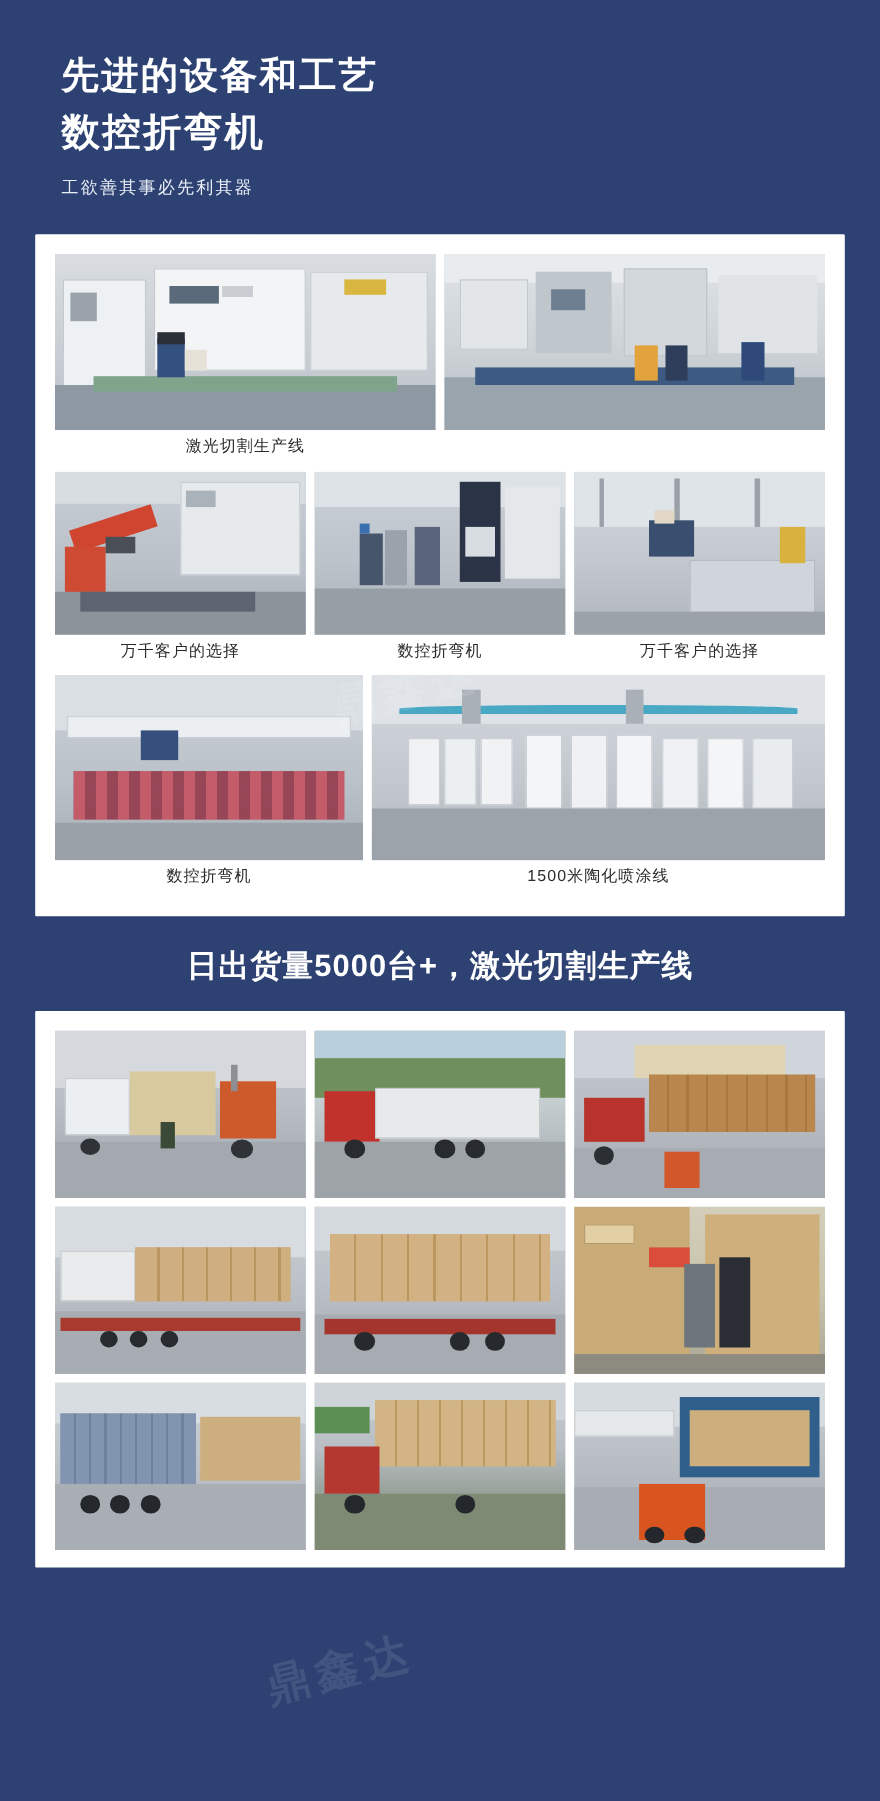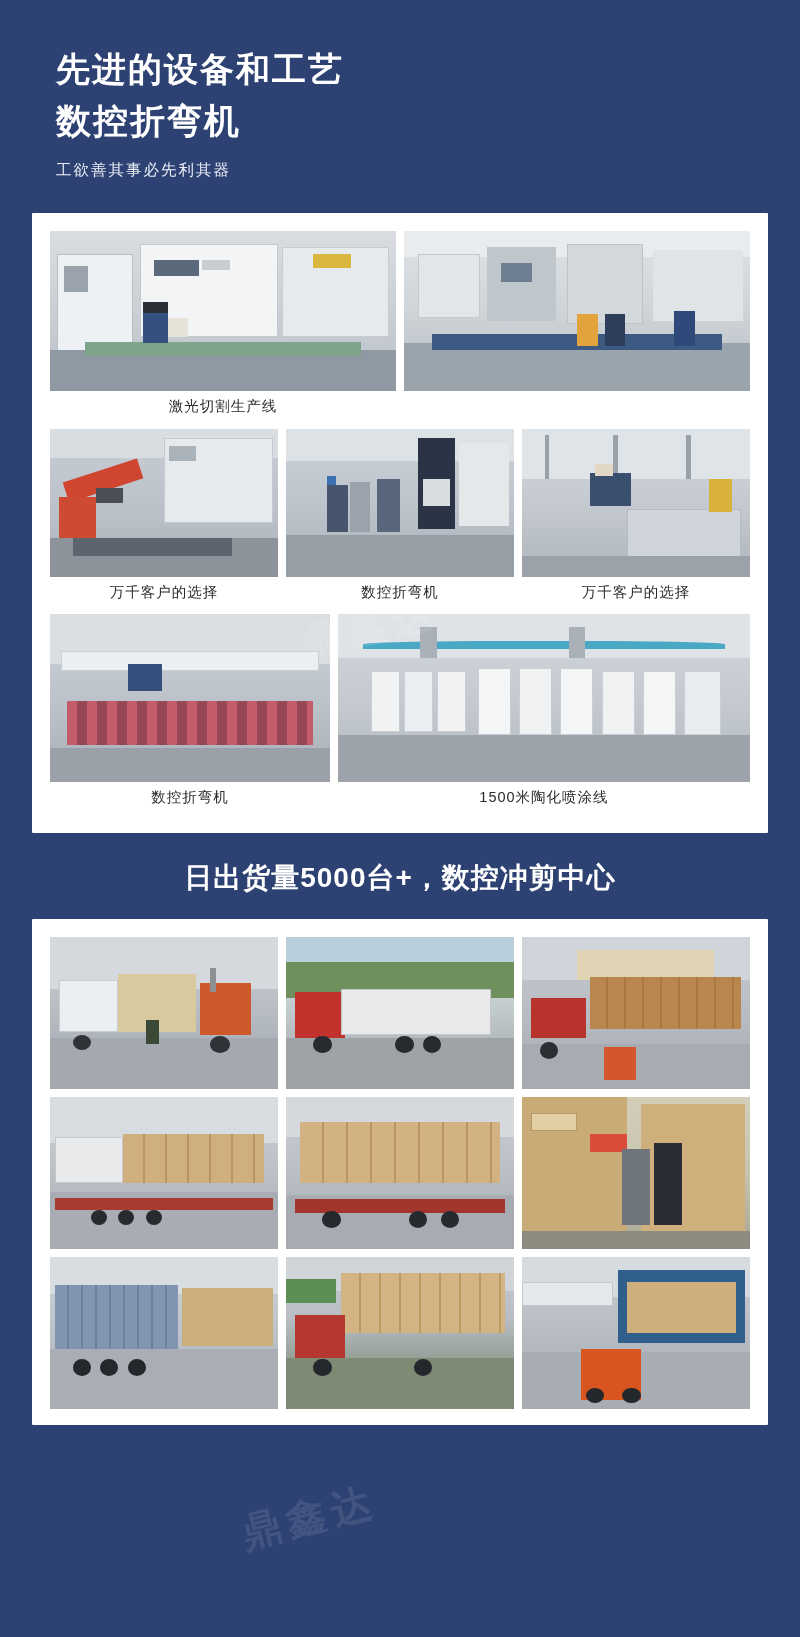--- a/index.html
+++ b/index.html
@@ -257,21 +257,21 @@
             <div class="blk" style="left:74%;top:34%;width:8%;height:38%;background:#f3f5f6;border:1px solid #c8ced3"></div>
             <div class="blk" style="left:84%;top:34%;width:9%;height:38%;background:#e9ecef;border:1px solid #c8ced3"></div>
             <div class="blk" style="left:0;bottom:0;width:100%;height:28%;background:#9ca3aa"></div>
           </div>
         </div>
         <div class="caption">1500米陶化喷涂线</div>
       </div>
     </div>
   </div>
 
-  <div class="mid-title">日出货量5000台+，数控冲剪中心</div>
+  <div class="mid-title">日出货量5000台+，激光切割生产线</div>
 
   <div class="panel">
 
     <div class="grid-row" style="margin-bottom:8px">
       <div class="cell" style="flex:1">
         <div class="ph" style="height:152px">
           <div class="scene">
             <div class="blk" style="inset:0;background:linear-gradient(180deg,#c8ccd2 0%,#b9bec5 45%,#9fa5ac 100%)"></div>
             <div class="blk" style="left:0;top:0;width:100%;height:34%;background:#d5d9de"></div>
             <div class="blk" style="left:4%;top:28%;width:26%;height:34%;background:#eceff1;border:1px solid #c6ccd1"></div>

